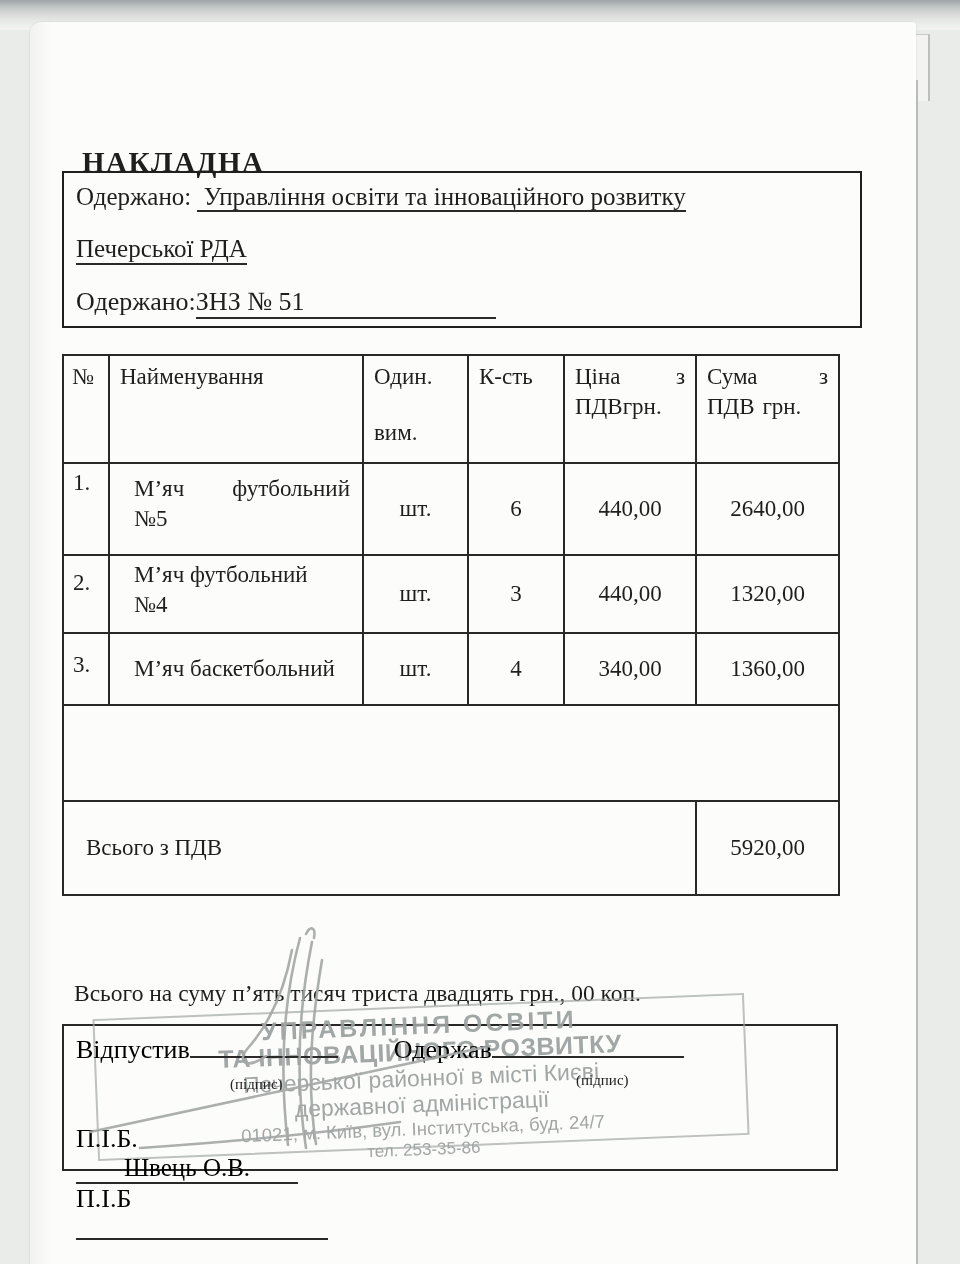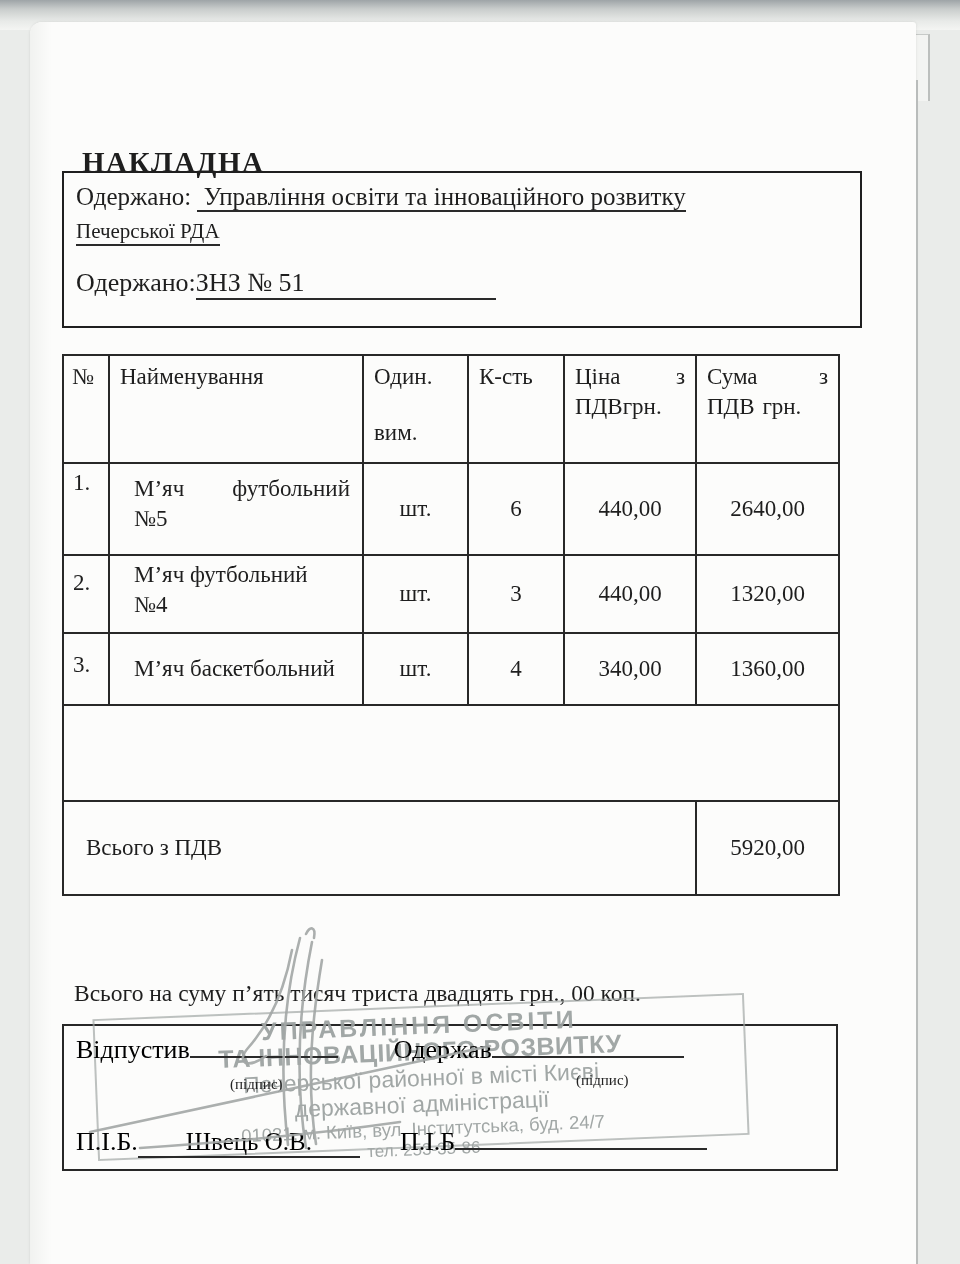--- a/index.html
+++ b/index.html
@@ -18,21 +18,21 @@
   .ink{color:#1e1e1e;}
 
   
   .title{position:absolute; left:82px; top:114px; font-size:29px; font-weight:700; letter-spacing:1.5px;margin-top:32px;}
 
   
   .box1{position:absolute; left:62px; top:171px; width:772px; height:133px;
     border:2px solid #1f1f1f; background:transparent; padding:10px 12px; box-sizing:content-box;}
   .box1 .l1{font-size:25px;}
   .ul{border-bottom:2px solid #2a2a2a;}
-  .box1 .l2{font-size:21px; margin-top:8px; display:inline-block;}
+  .box1 .l2{font-size:25px; margin-top:24px; display:inline-block;}
   .box1 .l3{font-size:26px; margin-top:22px;}
   .box1 .recv-ul{display:inline-block; min-width:300px; }
 
   
   table.goods{position:absolute; left:62px; top:354px; border-collapse:collapse; table-layout:fixed;}
   table.goods td{border:2px solid #282828; font-size:23px; color:#1e1e1e; overflow:hidden;}
   td.hno{vertical-align:top; padding:8px 0 0 8px;}
   td.hname{vertical-align:top; padding:8px 0 0 10px; font-size:23px;}
   td.hunit{vertical-align:top; padding:8px 0 16px 10px;}
   td.hunit .u2{margin-top:30px;}
@@ -56,21 +56,21 @@
     border:2px solid #272727; box-sizing:content-box;}
   .box2-inner{position:relative; z-index:3; width:100%; height:100%;}
   .sigrow{position:absolute; left:12px; top:6px; font-size:26px; display:flex; align-items:baseline;}
   .sigline{display:inline-block; border-bottom:2px solid #2a2a2a; height:24px;}
   .sl1{width:148px;}
   .gap1{width:56px;}
   .sl2{width:192px;}
   .cap{position:absolute; font-size:15px; color:#222;}
   .cap-left{left:166px; top:50px;}
   .cap-right{left:512px; top:46px;}
-  .pibrow{position:absolute; left:12px; top:98px; font-size:26px; display:flex; align-items:baseline;}
+  .pibrow{position:absolute; left:12px; top:98px; font-size:26px; display:flex; align-items:baseline;flex-direction:column;}
   .pib-ul-left{display:inline-block; border-bottom:2px solid #2a2a2a; width:222px; text-align:center; font-size:25px;}
   .gap2{width:40px;}
   .pib-ul-right{display:inline-block; border-bottom:2px solid #2a2a2a; height:24px; width:252px;}
 
   
   .stamp{position:absolute; left:95px; top:1006px; width:652px; height:142px;
     transform:rotate(-2.3deg); transform-origin:center;
     color:#9aa09f; font-family:"Liberation Sans", sans-serif; text-align:center;
     border:2px solid rgba(160,166,164,.75); z-index:2; opacity:.92; padding-top:4px; box-sizing:border-box;}
   .stamp .s1{font-size:25px; font-weight:700; letter-spacing:3px; line-height:1.05;}

